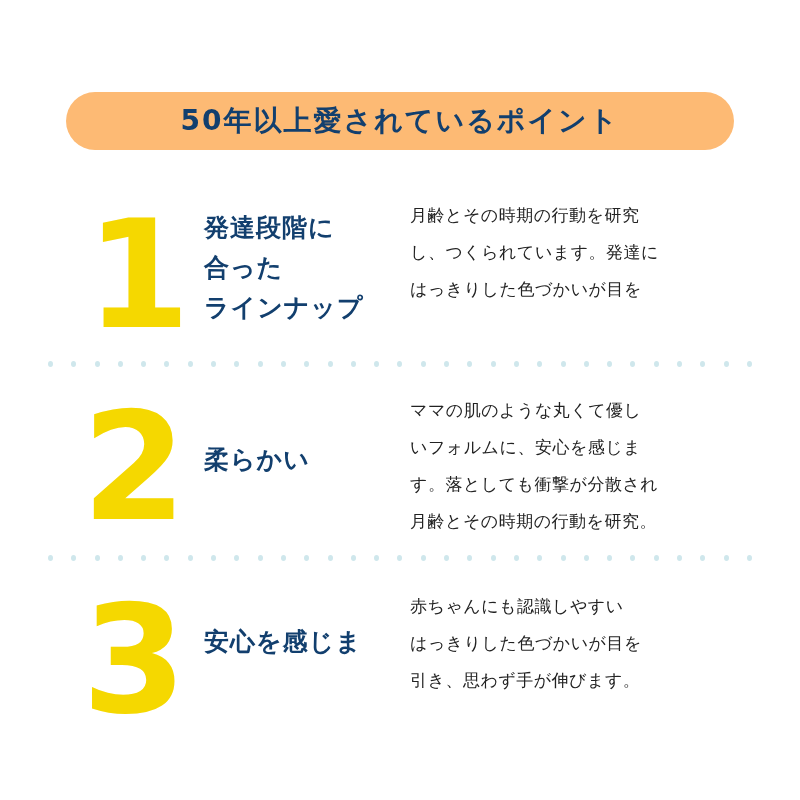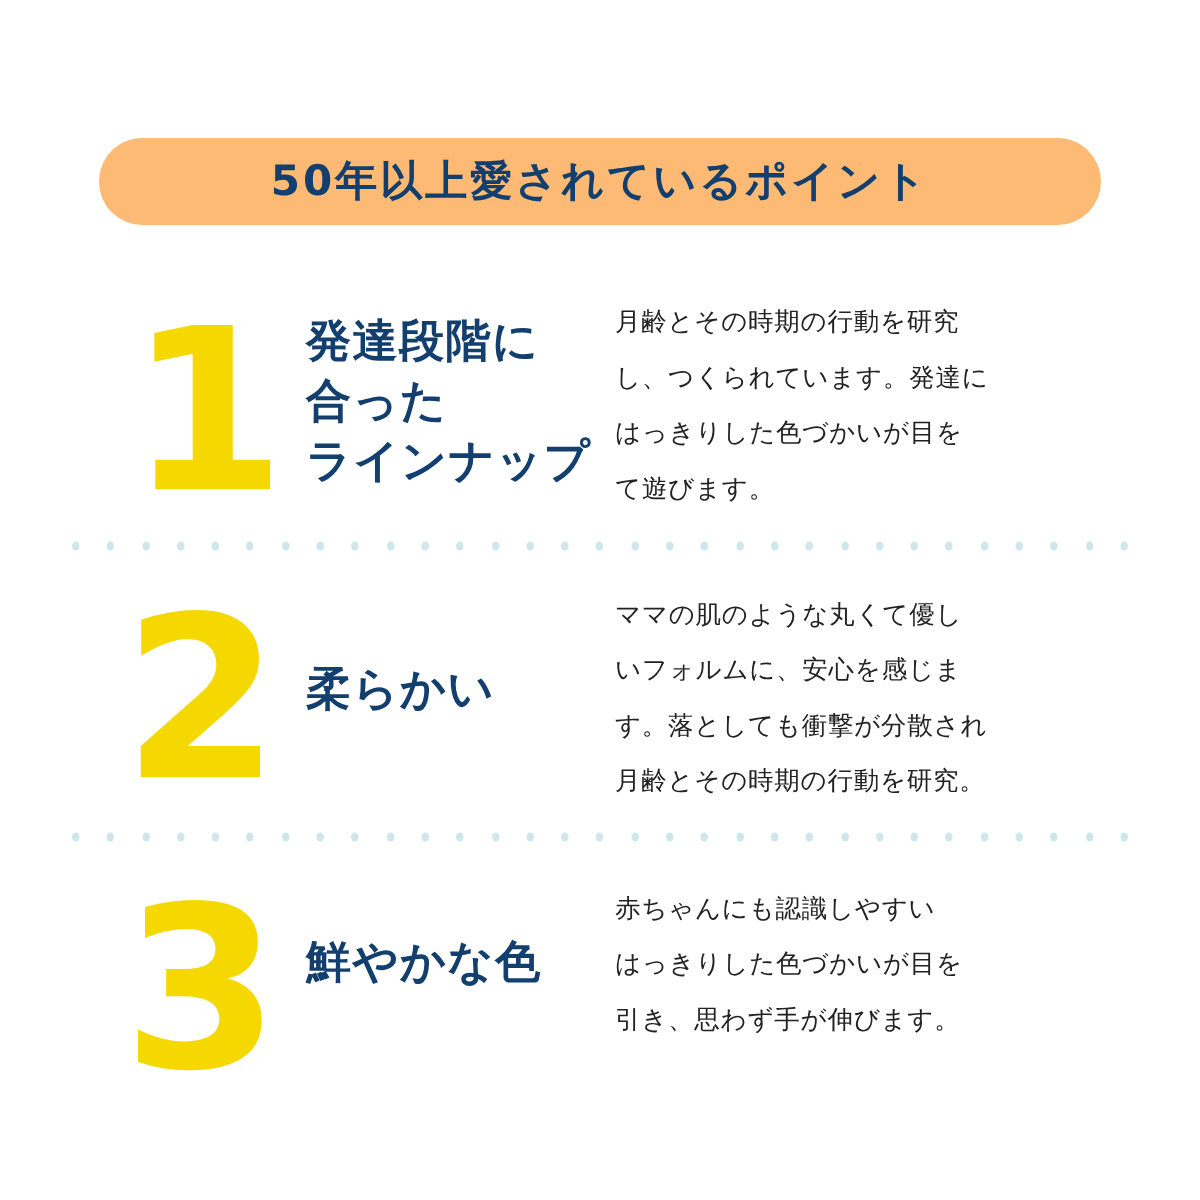--- a/index.html
+++ b/index.html
@@ -3,21 +3,21 @@
   <meta charset="utf-8">
   <style>
     html, body { margin: 0; padding: 0; background: #ffffff; }
     body { width: 800px; height: 800px; position: relative; overflow: hidden;
            font-family: "DejaVu Sans", sans-serif; }
     .banner { position: absolute; left: 66px; top: 92px; width: 668px; height: 58px;
               border-radius: 29px; display: flex; align-items: center; justify-content: center; }
     .banner-text { font-size: 28px; font-weight: bold; letter-spacing: 2px; font-family: "DejaVu Sans", sans-serif; }
     .num { position: absolute; font-family: "DejaVu Sans", sans-serif; font-weight: bold;
            font-size: 150px; line-height: 1; }
-    .heading { position: absolute; left: 204px; font-weight: bold; font-size: 30px; line-height: 40px;
+    .heading { position: absolute; left: 204px; font-weight: bold; font-size: 25px; line-height: 40px;
                font-family: "DejaVu Sans", sans-serif; letter-spacing: 1px; }
     .desc { position: absolute; left: 410px; width: 330px; font-size: 17px; line-height: 37px;
             color: #222222; font-family: "DejaVu Sans", sans-serif; letter-spacing: 0.5px; }
     .desc div { white-space: nowrap; }
     .dots { position: absolute; left: 48px; width: 704px; height: 10px; display: flex;
             justify-content: space-between; align-items: center; }
     .dot { width: 5px; height: 6px; border-radius: 50%; }
   </style>
 </head>
 <body>
@@ -30,21 +30,20 @@
   <div class="num" style="left: 86px; top: 200px; color: rgb(245, 216, 0);">1</div>
   <div class="heading" style="top: 208px; color: rgb(18, 63, 110);">
     <div>発達段階に</div>
     <div>合った</div>
     <div>ラインナップ</div>
   </div>
   <div class="desc" style="top: 197px; color: rgb(34, 34, 34);">
     <div>月齢とその時期の行動を研究</div>
     <div>し、つくられています。発達に</div>
     <div>はっきりした色づかいが目を</div>
-    <div>て遊びます。</div>
   </div>
 </div>
 
 <div class="dots" style="top:359px;">
     <span class="dot" style="background: rgb(207, 231, 236);"></span>
     <span class="dot" style="background: rgb(207, 231, 236);"></span>
     <span class="dot" style="background: rgb(207, 231, 236);"></span>
     <span class="dot" style="background: rgb(207, 231, 236);"></span>
     <span class="dot" style="background: rgb(207, 231, 236);"></span>
     <span class="dot" style="background: rgb(207, 231, 236);"></span>
@@ -118,20 +117,20 @@
     <span class="dot" style="background: rgb(207, 231, 236);"></span>
     <span class="dot" style="background: rgb(207, 231, 236);"></span>
     <span class="dot" style="background: rgb(207, 231, 236);"></span>
     <span class="dot" style="background: rgb(207, 231, 236);"></span>
     <span class="dot" style="background: rgb(207, 231, 236);"></span>
   </div>
 
 <div>
   <div class="num" style="left: 82px; top: 585px; color: rgb(245, 216, 0);">3</div>
   <div class="heading" style="top: 622px; color: rgb(18, 63, 110);">
-    <div>鮮やかな色</div>
+    <div>安心を感じま</div>
   </div>
   <div class="desc" style="top: 588px; color: rgb(34, 34, 34);">
     <div>赤ちゃんにも認識しやすい</div>
     <div>はっきりした色づかいが目を</div>
     <div>引き、思わず手が伸びます。</div>
   </div>
 </div>
 
 </body></html>

